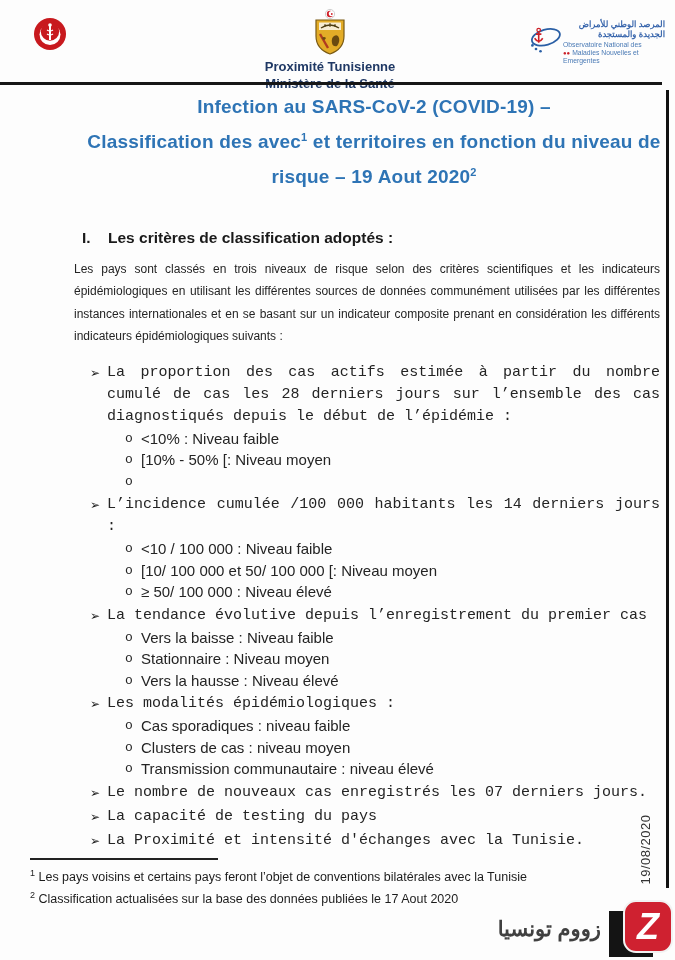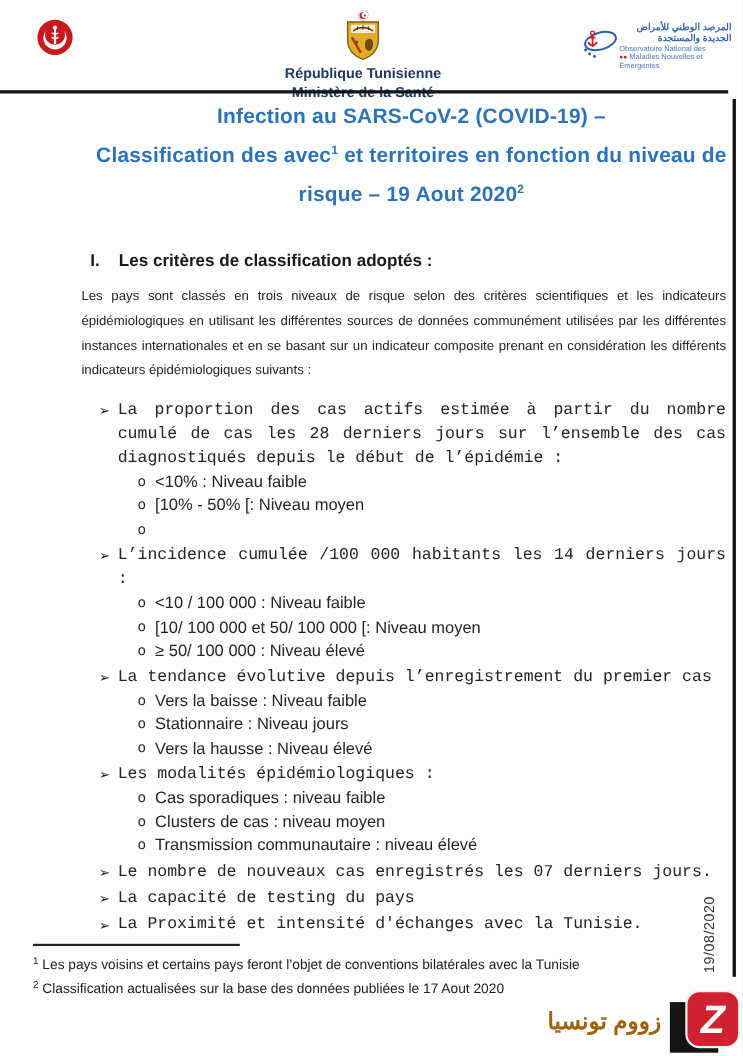--- a/index.html
+++ b/index.html
@@ -51,21 +51,21 @@
   .footnotes sup{font-size:9px;}
 
   
   .side-date{
     position:absolute;left:601px;top:842px;width:88px;text-align:center;
     transform:rotate(-90deg);font-size:13px;color:#333;letter-spacing:.5px;
   }
 
   
   .watermark{position:absolute;right:2px;bottom:3px;display:flex;align-items:center;}
-  .wm-text{color:#a16207;font-size:21px;font-weight:bold;margin-right:8px;direction:rtl;}
+  .wm-text{color:#404040;font-size:21px;font-weight:bold;margin-right:8px;direction:rtl;}
   .zlogo{position:relative;width:64px;height:57px;}
   .z-black{position:absolute;left:0;bottom:0;width:44px;height:46px;background:#141414;}
   .z-red{
     position:absolute;right:0;top:0;width:50px;height:53px;background:#cf2130;
     border-radius:13px;border:2px solid #f2f2f2;box-sizing:border-box;
     display:flex;align-items:center;justify-content:center;
   }
   .z-letter{color:#fff;font-size:36px;line-height:36px;font-weight:bold;font-style:italic;}
 </style>
 </head>
@@ -93,21 +93,21 @@
       <path d="M8 12 h28 v16 q0 13 -14 18 q-14 -5 -14 -18 z" fill="#e3ac27" stroke="#7a5a14" stroke-width="1.2"></path>
       <rect x="11" y="14.5" width="22" height="7.5" fill="#f6ecd2"></rect>
       <path d="M13 20 q9 -6 18 0" stroke="#4a3a10" stroke-width="1.4" fill="none"></path>
       <path d="M17 16 v3 M22 15 v4 M27 16 v3" stroke="#4a3a10" stroke-width="1"></path>
       <path d="M12 26 l8 14" stroke="#b03a20" stroke-width="2.4"></path>
       <path d="M14 30 q2 -2 4 0 q-2 4 -4 0" fill="#6a4a10"></path>
       <path d="M26 28 q4 -2 5 2 q1 4 -2 8 q-4 1 -5 -3 q-1 -5 2 -7" fill="#6a4a10"></path>
     </svg>
   </div>
   <div class="crest-wrap" style="top:58px">
-    <div class="gov-text">République Tunisienne</div>
+    <div class="gov-text">Proximité Tunisienne</div>
     <div class="gov-text">Ministère de la Santé</div>
   </div>
 
   <div class="logo-right">
     <div class="obs-icon">
       <svg viewBox="0 0 40 40" width="36" height="40">
         <ellipse cx="21" cy="17" rx="16" ry="8.5" fill="none" stroke="#2a5fa5" stroke-width="2" transform="rotate(-16 21 17)"></ellipse>
         <circle cx="13" cy="9" r="2" fill="none" stroke="#cc2028" stroke-width="1.4"></circle>
         <path d="M13 11 v12 M8.5 18 q4.5 7 9 0 M10 13.5 h6" stroke="#cc2028" stroke-width="1.8" fill="none"></path>
         <circle cx="6" cy="26" r="1.5" fill="#2a5fa5"></circle>
@@ -190,21 +190,21 @@
       <div class="crit-body">
         <div class="crit-text">La tendance évolutive depuis l’enregistrement du premier cas</div>
         <div class="subs">
     <div class="sub">
       <span class="circle">o</span>
       <span class="sub-text">Vers la baisse : Niveau faible</span>
     </div>
 
     <div class="sub">
       <span class="circle">o</span>
-      <span class="sub-text">Stationnaire : Niveau jours</span>
+      <span class="sub-text">Stationnaire : Niveau moyen</span>
     </div>
 
     <div class="sub">
       <span class="circle">o</span>
       <span class="sub-text">Vers la hausse : Niveau élevé</span>
     </div>
   </div>
       </div>
     </div>
 

